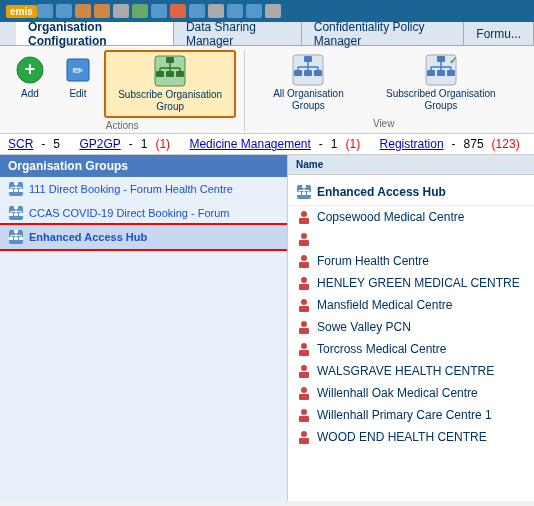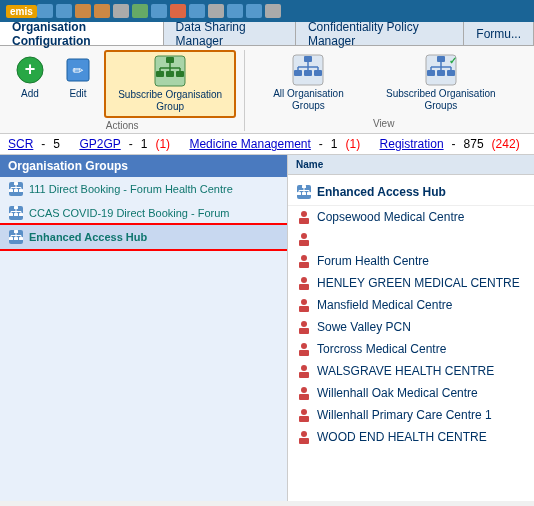--- a/index.html
+++ b/index.html
@@ -55,20 +55,21 @@
       border-right: 1px solid #aaa;
       cursor: pointer;
       display: flex;
       align-items: center;
       color: #003366;
     }
     .tab.active {
       background: white;
       font-weight: bold;
       border-bottom: none;
+      margin-left: 16px;
     }
 
     
     .ribbon {
       background: #f8f8f8;
       border-bottom: 1px solid #ccc;
       padding: 4px 8px;
       display: flex;
       align-items: flex-start;
       gap: 4px;
@@ -164,21 +165,21 @@
       flex: 1;
       overflow-y: auto;
     }
     .org-item {
       display: flex;
       align-items: center;
       padding: 4px 8px;
       gap: 5px;
       cursor: pointer;
       font-size: 12px;
-      color: #0f766e;
+      color: #1d4ed8;
     }
     .org-item.selected {
       background: #c8d8f0;
       outline: 2px solid red;
     }
 
     
     .right-panel {
       flex: 1;
       background: white;
@@ -357,21 +358,21 @@
   <span class="nav-count"> (1)</span>
   &nbsp;
   <span class="nav-item">Medicine Management</span>
   <span> - </span>
   <span>1</span>
   <span class="nav-count"> (1)</span>
   &nbsp;
   <span class="nav-item">Registration</span>
   <span> - </span>
   <span>875</span>
-  <span class="nav-count"> (242)</span>
+  <span class="nav-count"> (123)</span>
 </div>
 
 <div class="main-content">
 
   <div class="left-panel">
     <div class="panel-title">
       <span>Organisation Groups</span>
     </div>
     <div class="org-list">
 

